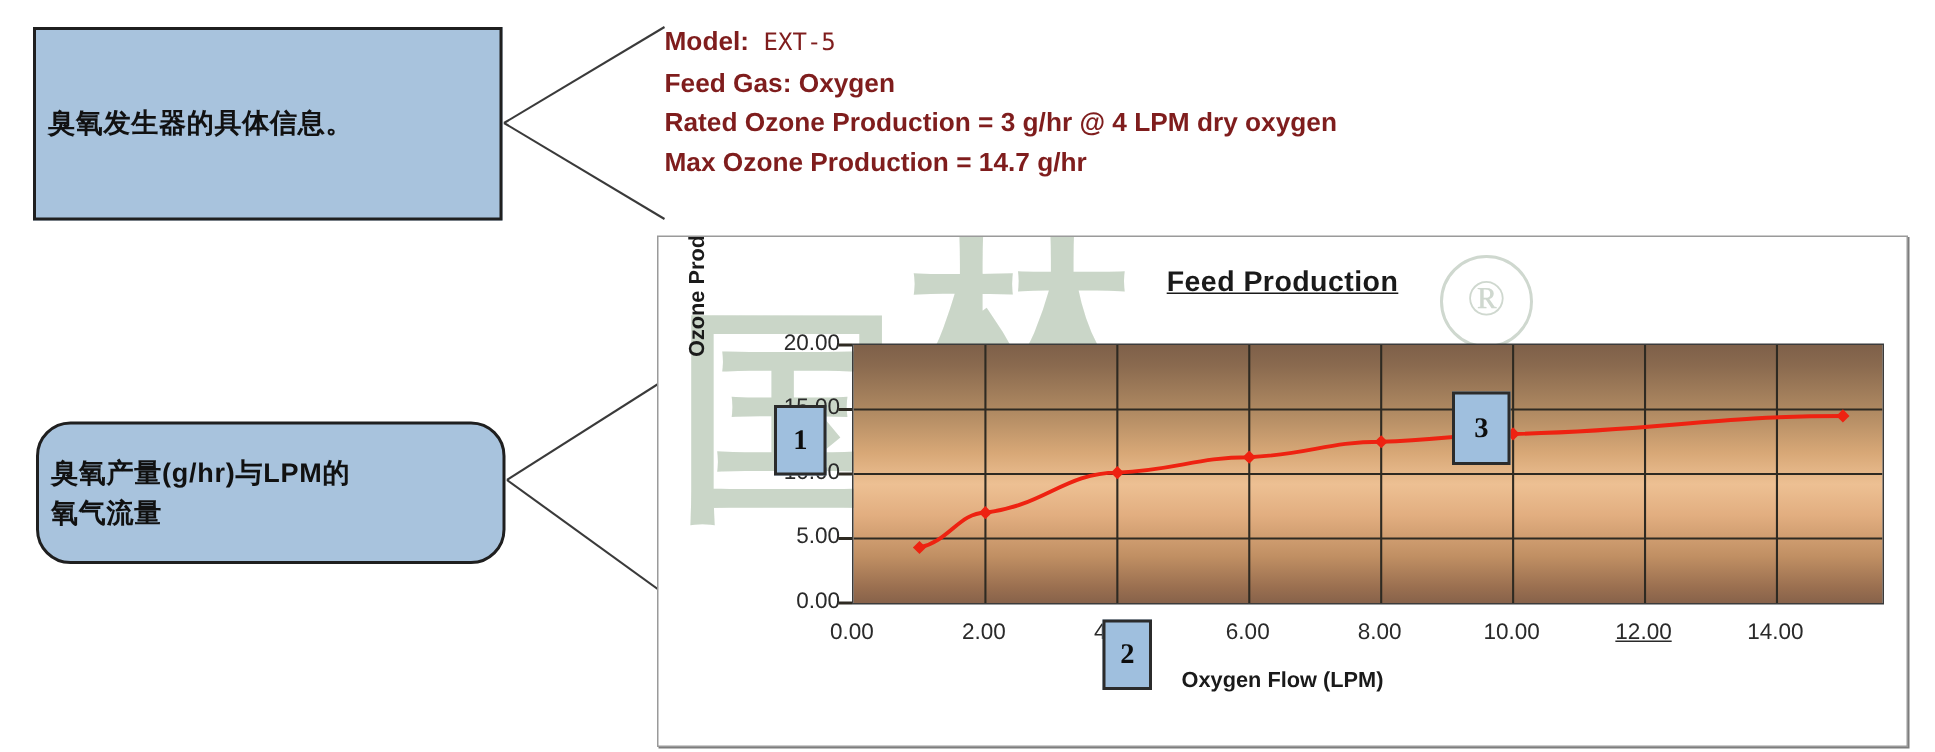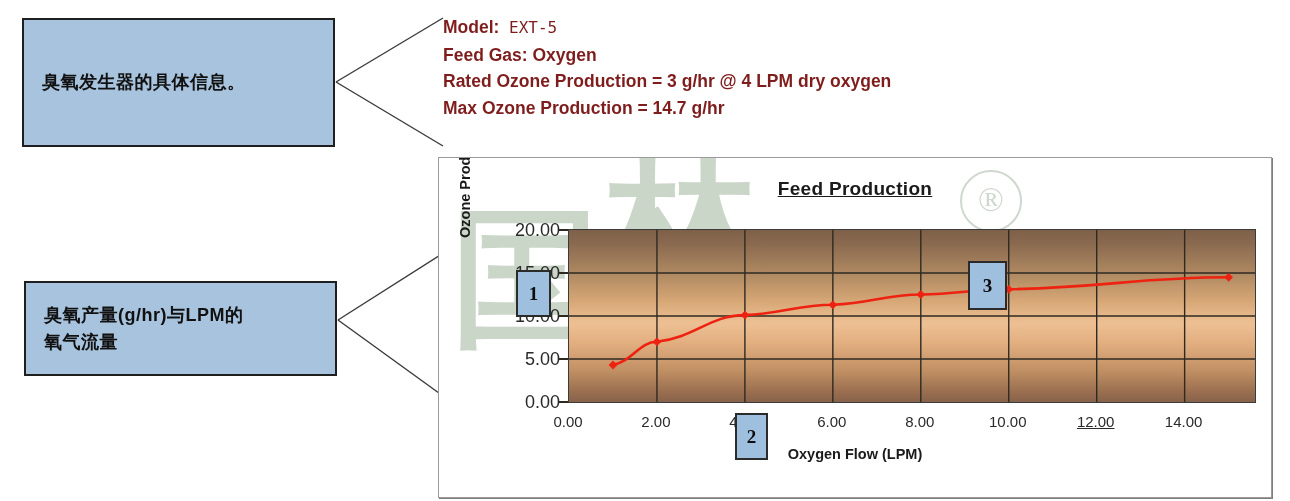--- a/index.html
+++ b/index.html
@@ -14,35 +14,35 @@
   #root{position:relative;width:1290px;height:501px;}
 
   
   .cn-box{
     position:absolute;
     background:#a8c3dd;
     border:2px solid #1f1f1f;
     box-sizing:border-box;
     display:flex;
     align-items:center;
-    padding:0 10px;
+    padding:0 0;
   }
   .cn-box .inner{
     width:100%;
     border:1px solid #c3d7ea;
     box-sizing:border-box;
     padding:6px 8px;
     font-size:18px;
     font-weight:600;
     color:#111;
     line-height:1.45;
     letter-spacing:.5px;
   }
   #cn-box-1{left:22px;top:18px;width:313px;height:129px;}
-  #cn-box-2{left:24px;top:281px;width:313px;height:95px;}
+  #cn-box-2{left:24px;top:281px;width:313px;height:95px;border-radius:23px;}
   #cn-box-1 .inner{border:none;}
   #cn-box-2 .inner{border:none;}
 
   
   .leader{position:absolute;left:0;top:0;width:1290px;height:501px;pointer-events:none;}
 
   
   #spec{
     position:absolute;left:443px;top:14px;width:600px;
   }
@@ -100,21 +100,21 @@
        #7e6049 0%, #8a6a4f 8%, #b08a62 26%, #d8a877 42%,
        #edc093 54%, #e2ae80 66%, #c08f63 82%, #9a6f50 94%, #87624a 100%);
     border:1px solid #3b3b3b;
     box-sizing:border-box;
   }
   #plot svg{position:absolute;left:0;top:0;}
 
   
   .ytick{
     position:absolute;right:0;
-    font-size:18px;color:#2a2a2a;text-align:right;
+    font-size:15px;color:#2a2a2a;text-align:right;
     width:70px;transform:translateY(-9px);
   }
   .xtick{
     position:absolute;top:0;
     font-size:15px;color:#2a2a2a;text-align:center;
     width:70px;transform:translateX(-35px);
   }
   #ylabel{
     position:absolute;left:18px;top:80px;
     font-size:14.5px;font-weight:bold;color:#1a1a1a;

